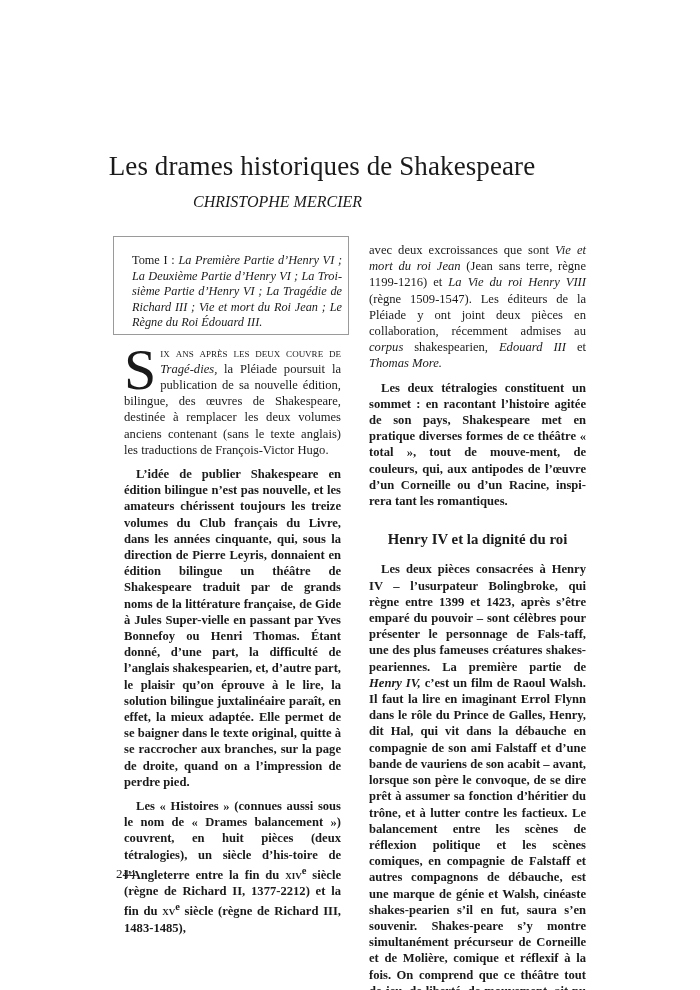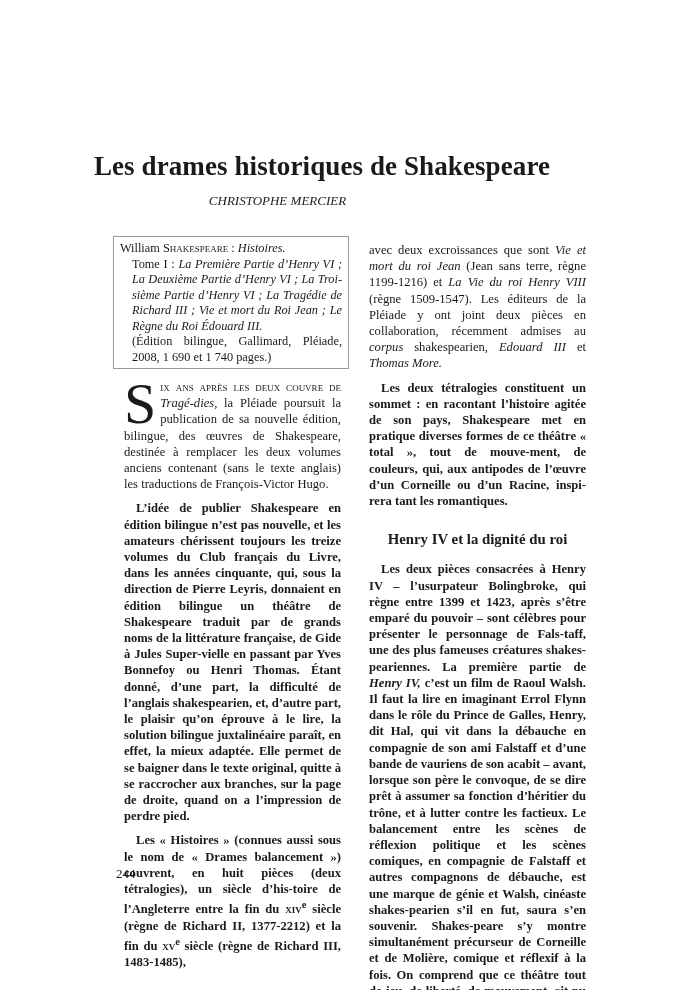--- a/index.html
+++ b/index.html
@@ -1,54 +1,49 @@
 <!DOCTYPE html>
 <html><head>
 <meta charset="utf-8">
 <style>
   html, body { margin:0; padding:0; background:#ffffff; }
   body { width:700px; height:990px; position:relative; overflow:hidden;
          font-family:"Liberation Serif","DejaVu Serif",serif; color:#1a1a1a; }
   .title { position:absolute; left:0; width:644px; top:133px; text-align:center;
-           font-size:27px; font-weight:bold; letter-spacing:0.1px; }
+           font-size:27px; font-weight:normal; letter-spacing:0.1px; }
   .author { position:absolute; left:0; width:555px; top:193px; text-align:center;
-            font-size:13px; font-style:italic; }
+            font-size:16px; font-style:italic; }
   .col { position:absolute; top:236px; width:233px; font-size:12.6px; line-height:16.2px;
          text-align:justify; hyphens:manual; }
   .col-left { left:116px; }
   .col-right { left:361px; top:234px; }
   .box { border:1px solid #9a9a9a; padding:4px 6px 3px 6px; margin:0 0 10px -3px;
          font-size:12.3px; line-height:15.5px; }
   .box p { margin:0; }
-  .box .ind { padding-left:12px; }
+  .box .ind { padding-left:12px;margin-top:12px; }
   .sc { font-variant:small-caps; }
   i { font-style:italic; }
   p { margin:8px; }
   .indent { text-indent:12px;font-weight:bold; }
   .dropcap { float:left; font-size:58px; line-height:44px; margin:3px 4px 0 0; font-weight:normal; }
   .first-par { margin-top:2px; }
   h2 { font-size:14.8px; font-weight:bold; margin:22px 0 14px 0; text-align:center; }
   .folio { position:absolute; left:116px; top:866px; font-size:13px; }
 </style>
 </head>
 <body>
 
 <h1 class="title">Les drames historiques de Shakespeare</h1>
 <div class="author">CHRISTOPHE MERCIER</div>
 
 <div class="col col-left">
   <div class="box">
-    <p>
-      <span>William</span>
-      <span class="sc">Shakespeare</span><span> : </span><i>Histoires.</i>
-    </p>
     <p class="ind">
       <span>Tome I : </span><i>La Première Partie d’Henry VI ; La Deuxième Partie d’Henry VI ; La Troi-sième Partie d’Henry VI ; La Tragédie de Richard III ; Vie et mort du Roi Jean ; Le Règne du Roi Édouard III.</i>
     </p>
-    <p class="ind">(Édition bilingue, Gallimard, Pléiade, 2008, 1 690 et 1 740 pages.)</p>
   </div>
 
   <p class="first-par">
     <span class="dropcap">S</span><span class="sc">ix ans après les deux couvre de </span><i>Tragé-dies,</i><span> la Pléiade poursuit la publication de sa nouvelle édition, bilingue, des œuvres de Shakespeare, destinée à remplacer les deux volumes anciens contenant (sans le texte anglais) les traductions de François-Victor Hugo.</span>
   </p>
   <p class="indent">L’idée de publier Shakespeare en édition bilingue n’est pas nouvelle, et les amateurs chérissent toujours les treize volumes du Club français du Livre, dans les années cinquante, qui, sous la direction de Pierre Leyris, donnaient en édition bilingue un théâtre de Shakespeare traduit par de grands noms de la littérature française, de Gide à Jules Super-vielle en passant par Yves Bonnefoy ou Henri Thomas. Étant donné, d’une part, la difficulté de l’anglais shakespearien, et, d’autre part, le plaisir qu’on éprouve à le lire, la solution bilingue juxtalinéaire paraît, en effet, la mieux adaptée. Elle permet de se baigner dans le texte original, quitte à se raccrocher aux branches, sur la page de droite, quand on a l’impression de perdre pied.</p>
   <p class="indent">
     <span>Les « Histoires » (connues aussi sous le nom de « Drames balancement ») couvrent, en huit pièces (deux tétralogies), un siècle d’his-toire de l’Angleterre entre la fin du </span><span class="sc">xiv</span><sup>e</sup><span> siècle (règne de Richard II, 1377-2212) et la fin du </span><span class="sc">xv</span><sup>e</sup><span> siècle (règne de Richard III, 1483-1485),</span>
   </p>
 </div>

